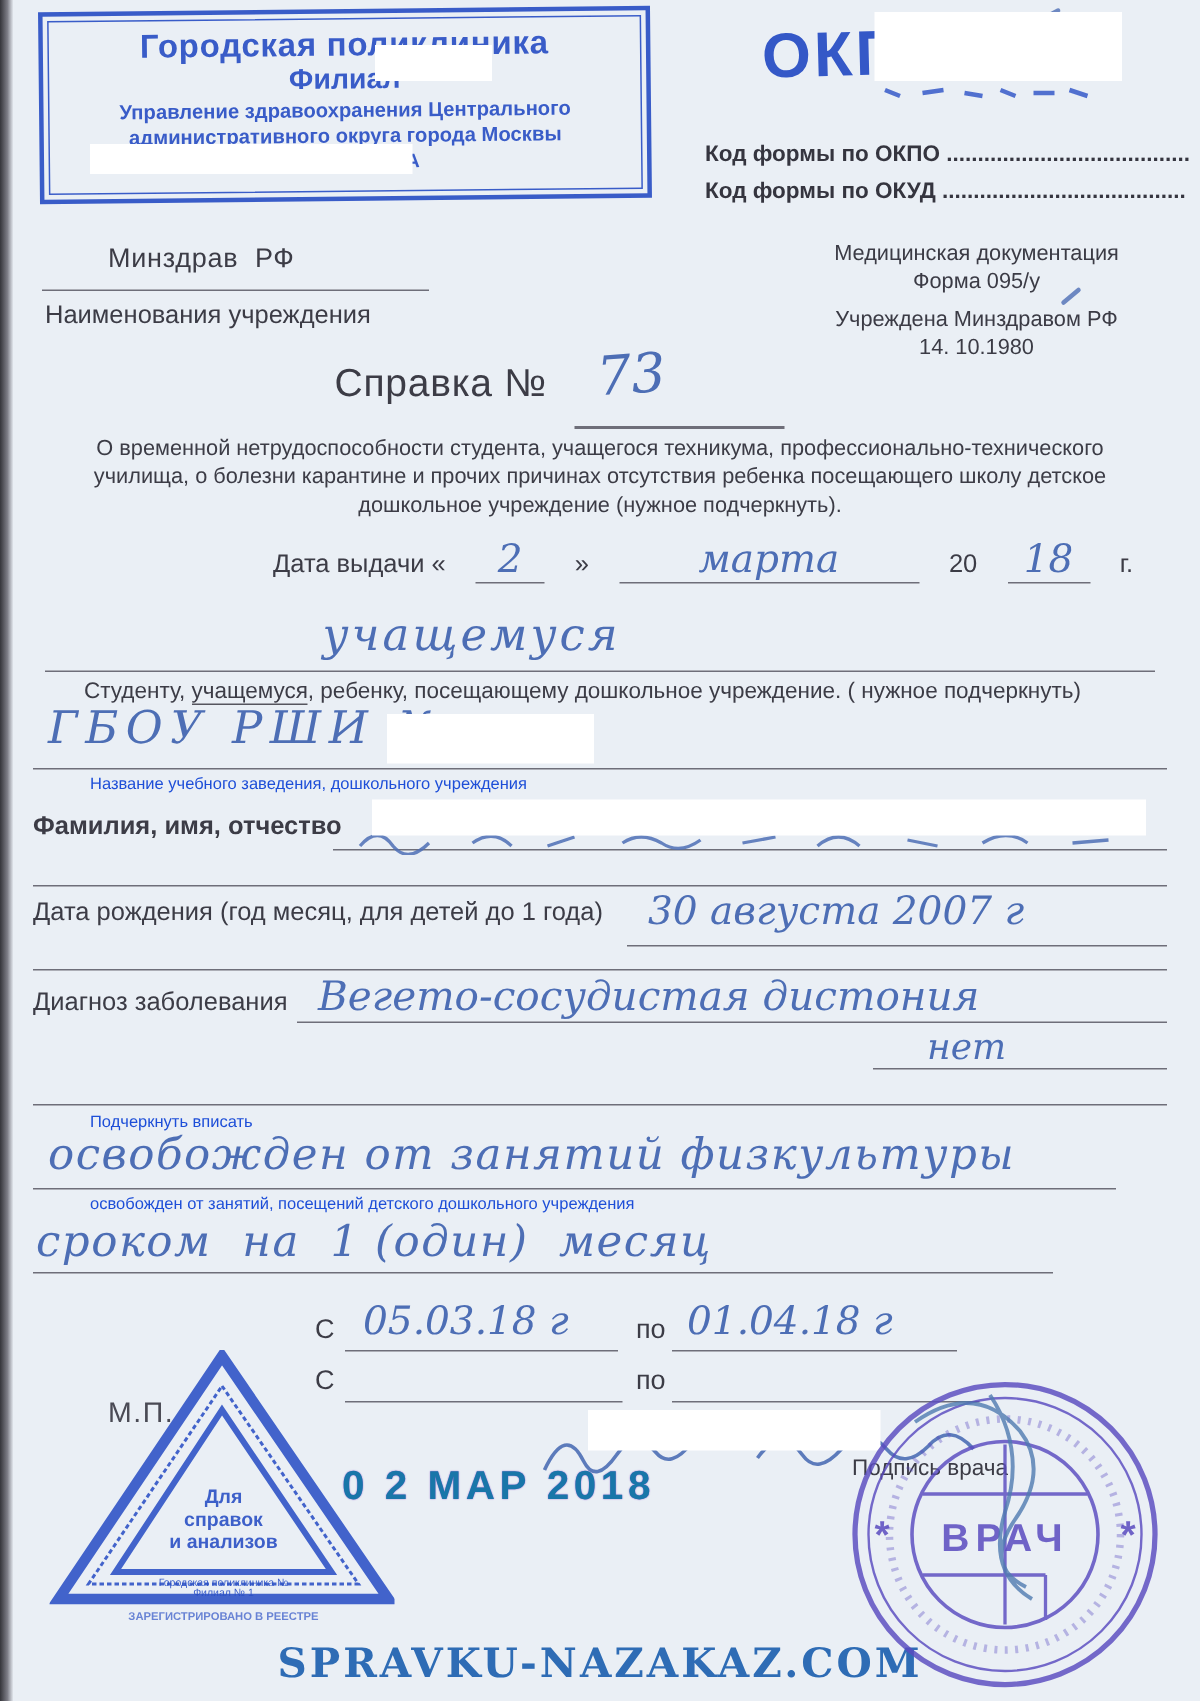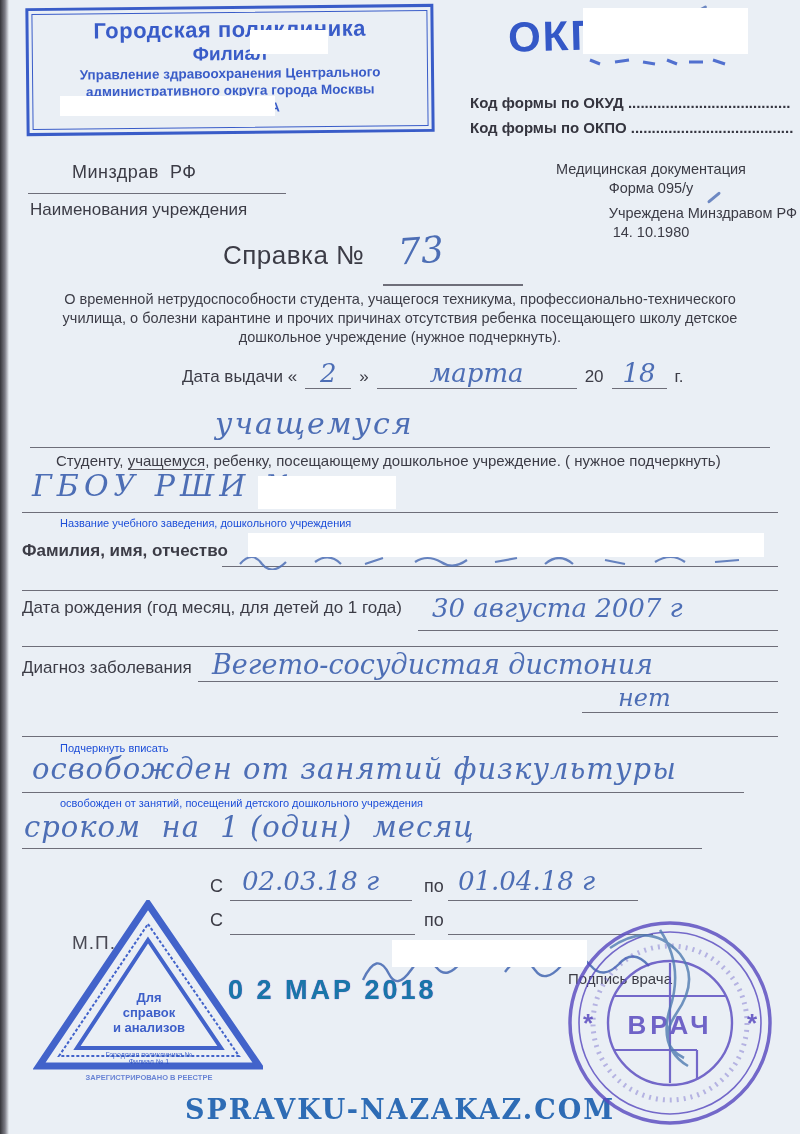--- a/index.html
+++ b/index.html
@@ -22,21 +22,21 @@
   .clinic-stamp .l3{font-size:13.5px;font-weight:600;line-height:17px;}
   .okpo{font-size:42px;font-weight:bold;letter-spacing:2px;transform:rotate(-1.5deg);opacity:.95;}
   .codes{position:absolute;left:470px;top:90px;width:322px;font-size:15px;font-weight:600;
         color:#35353f;line-height:25px;white-space:nowrap;}
   .docinfo{position:absolute;left:505px;top:160px;width:292px;text-align:center;
         font-size:14.5px;line-height:19px;color:#3b3b45;}
   .title-label{font-size:26px;letter-spacing:.5px;}
   .para{position:absolute;left:42px;top:290px;width:716px;text-align:center;
         font-size:14.5px;line-height:19px;color:#3c3c46;}
   .daterow{position:absolute;left:182px;top:358px;display:flex;align-items:baseline;
-        gap:8px;font-size:17px;}
+        gap:20px;font-size:17px;}
   .fill{display:inline-block;border-bottom:1.6px solid #6e6e79;text-align:center;}
   .cap{position:absolute;font-size:11px;color:#1d4ed8;}
   .underlined-gray{border-bottom:1.5px solid #55555e;}
   .blue-underline{border-bottom:2px solid #4d6eb5;}
   .mp{font-size:19px;color:#4a4a54;letter-spacing:1px;}
   .datestamp{font-size:27px;font-weight:bold;color:#0369a1;letter-spacing:3px;
         opacity:.9;text-shadow:0 0 1px #7a3fc0;}
   .watermark{position:absolute;left:0;top:1094px;width:800px;text-align:center;
         font-family:"DejaVu Serif",serif;font-weight:bold;font-size:27px;
         color:#2e6cb5;letter-spacing:2px;}
@@ -64,32 +64,32 @@
   <div class="abs okpo stamp-blue" style="left:508px;top:12px;">ОКПО</div>
   <svg class="abs" style="left:585px;top:50px;z-index:5;" width="160" height="18">
     <g stroke="#2b50c5" stroke-width="3" opacity=".8">
       <path d="M5,10 l10,4 M30,12 l14,-2 M58,12 l12,2 M82,10 l10,4 M104,12 l14,0 M128,10 l12,4" fill="none"></path>
     </g>
   </svg>
   <div class="redact" style="left:583px;top:8px;width:165px;height:46px;"></div>
   <div class="penmark" style="left:686px;top:10px;width:22px;height:3px;transform:rotate(-28deg);"></div>
 
   <div class="codes">
+    <div><span>Код формы по ОКПО</span> <span>.......................................</span></div>
     <div><span>Код формы по ОКУД</span> <span>.......................................</span></div>
-    <div><span>Код формы по ОКПО</span> <span>.......................................</span></div>
   </div>
 
   <div class="abs printed" style="left:72px;top:162px;font-size:18px;letter-spacing:.5px;white-space:pre;">Минздрав  РФ</div>
   <div class="rule" style="left:28px;top:193px;width:258px;"></div>
   <div class="abs printed" style="left:30px;top:200px;font-size:17px;">Наименования учреждения</div>
 
   <div class="docinfo">
     <div>Медицинская документация</div>
     <div>Форма 095/у</div>
-    <div style="margin-top:6px;text-align:right;">Учреждена Минздравом РФ</div>
+    <div style="margin-top:6px;">Учреждена Минздравом РФ</div>
     <div>14. 10.1980</div>
   </div>
   <div class="penmark" style="left:706px;top:196px;width:16px;height:3px;transform:rotate(-40deg);"></div>
 
   <div class="abs printed title-label" style="left:223px;top:240px;">Справка №</div>
   <div class="abs hw" style="left:398px;top:230px;font-size:36px;transform:rotate(-4deg);">73</div>
   <div class="rule" style="left:383px;top:284px;width:140px;border-bottom-width:2px;"></div>
 
   <div class="para">О временной нетрудоспособности студента, учащегося техникума, профессионально-технического училища, о болезни карантине и прочих причинах отсутствия ребенка посещающего школу детское дошкольное учреждение (нужное подчеркнуть).</div>
 
@@ -134,21 +134,21 @@
   <div class="rule" style="left:22px;top:736px;width:756px;"></div>
 
   <div class="cap" style="left:60px;top:742px;width:700px;">Подчеркнуть вписать</div>
   <div class="abs hw" style="left:32px;top:752px;font-size:29px;letter-spacing:1px;">освобожден от занятий физкультуры</div>
   <div class="rule" style="left:22px;top:792px;width:722px;"></div>
   <div class="cap" style="left:60px;top:797px;width:700px;">освобожден от занятий, посещений детского дошкольного учреждения</div>
   <div class="abs hw" style="left:24px;top:810px;font-size:29px;letter-spacing:1px;white-space:pre;">сроком  на  1 (один)  месяц</div>
   <div class="rule" style="left:22px;top:848px;width:680px;"></div>
 
   <div class="abs printed" style="left:210px;top:876px;font-size:18px;">С</div>
-  <div class="abs hw" style="left:242px;top:866px;font-size:26px;">02.03.18 г</div>
+  <div class="abs hw" style="left:242px;top:866px;font-size:26px;">05.03.18 г</div>
   <div class="rule" style="left:230px;top:900px;width:182px;"></div>
   <div class="abs printed" style="left:424px;top:876px;font-size:18px;">по</div>
   <div class="abs hw" style="left:458px;top:866px;font-size:26px;">01.04.18 г</div>
   <div class="rule" style="left:448px;top:900px;width:190px;"></div>
   <div class="abs printed" style="left:210px;top:910px;font-size:18px;">С</div>
   <div class="rule" style="left:230px;top:934px;width:185px;"></div>
   <div class="abs printed" style="left:424px;top:910px;font-size:18px;">по</div>
   <div class="rule" style="left:448px;top:934px;width:205px;"></div>
 
   <div class="abs mp" style="left:72px;top:932px;">М.П.</div>

